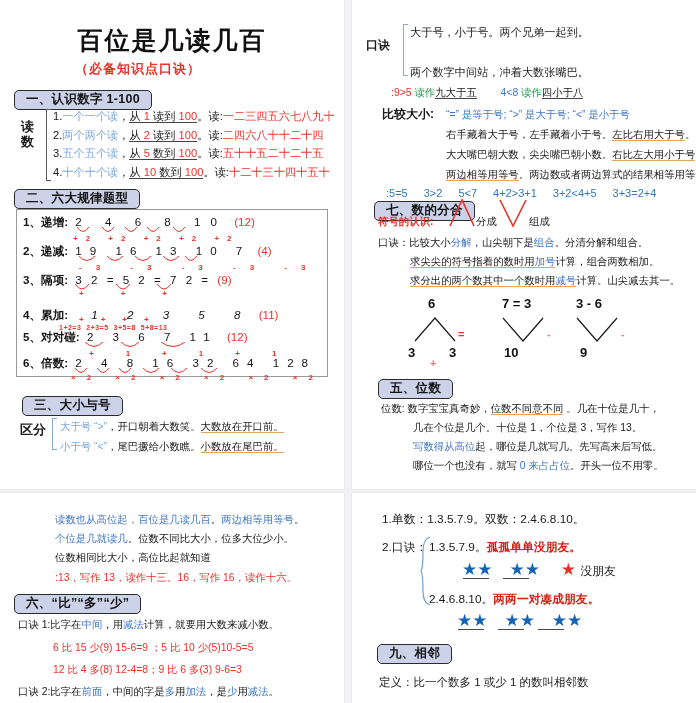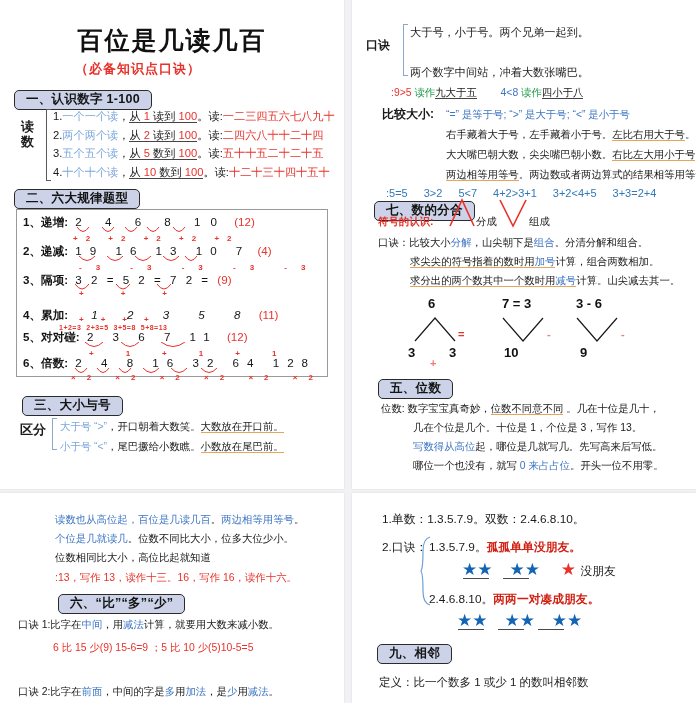--- a/index.html
+++ b/index.html
@@ -330,28 +330,29 @@
 
     <div class="abs t sm" style="left:55px;top:18px;">
       <span class="blue">读数也从</span><span class="blue">高位</span><span class="blue">起，</span><span class="blue">百位是几读几百</span><span>。</span><span class="blue">两边相等用等号</span><span>。</span>
     </div>
     <div class="abs t sm" style="left:55px;top:37px;">
       <span class="blue">个位是几就读几</span><span>。位数不同比大小，位多大位少小。</span>
     </div>
     <div class="abs t sm" style="left:55px;top:56px;">位数相同比大小，高位比起就知道</div>
     <div class="abs t sm red" style="left:55px;top:76px;">:13，写作 13，读作十三。16，写作 16，读作十六。</div>
 
-    <div class="abs" style="left:14px;top:100px;margin-left:44px;">
+    <div class="abs" style="left:14px;top:100px;">
       <span class="sec-head">六、“比”“多”“少”</span>
     </div>
 
     <div class="abs t sm" style="left:18px;top:123px;">
       <span>口诀 1:比字在</span><span class="blue">中间</span><span>，用</span><span class="blue">减法</span><span>计算，就要用大数来减小数。</span>
     </div>
     <div class="abs t sm red" style="left:53px;top:146px;">6 比 15 少(9) 15-6=9 ；5 比 10 少(5)10-5=5</div>
+    <div class="abs t sm red" style="left:53px;top:168px;">12 比 4 多(8) 12-4=8；9 比 6 多(3) 9-6=3</div>
     <div class="abs t sm" style="left:18px;top:190px;">
       <span>口诀 2:比字在</span><span class="blue">前面</span><span>，中间的字是</span><span class="blue">多</span><span>用</span><span class="blue">加法</span><span>，是</span><span class="blue">少</span><span>用</span><span class="blue">减法</span><span>。</span>
     </div>
 
    </div>
   </div>
 
   <div class="card">
    <div class="card-inner">
 

